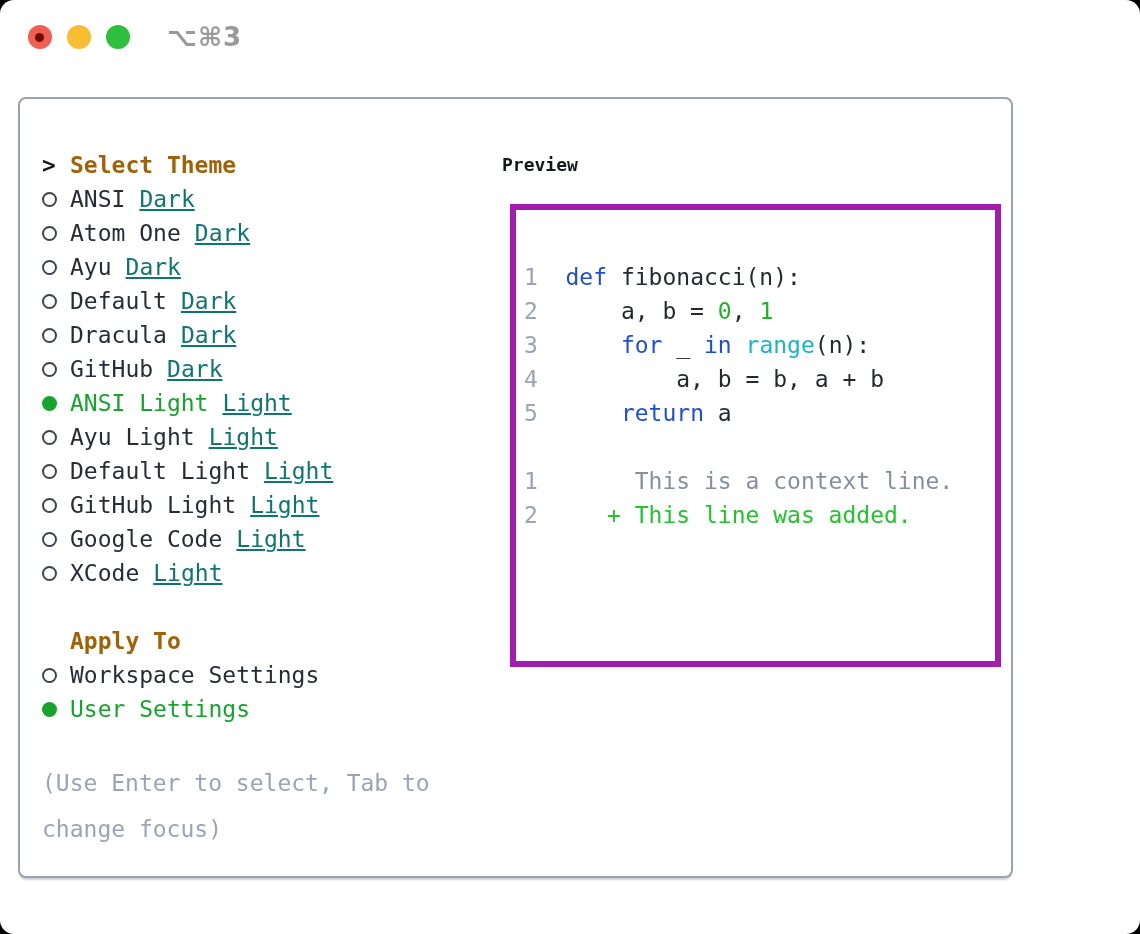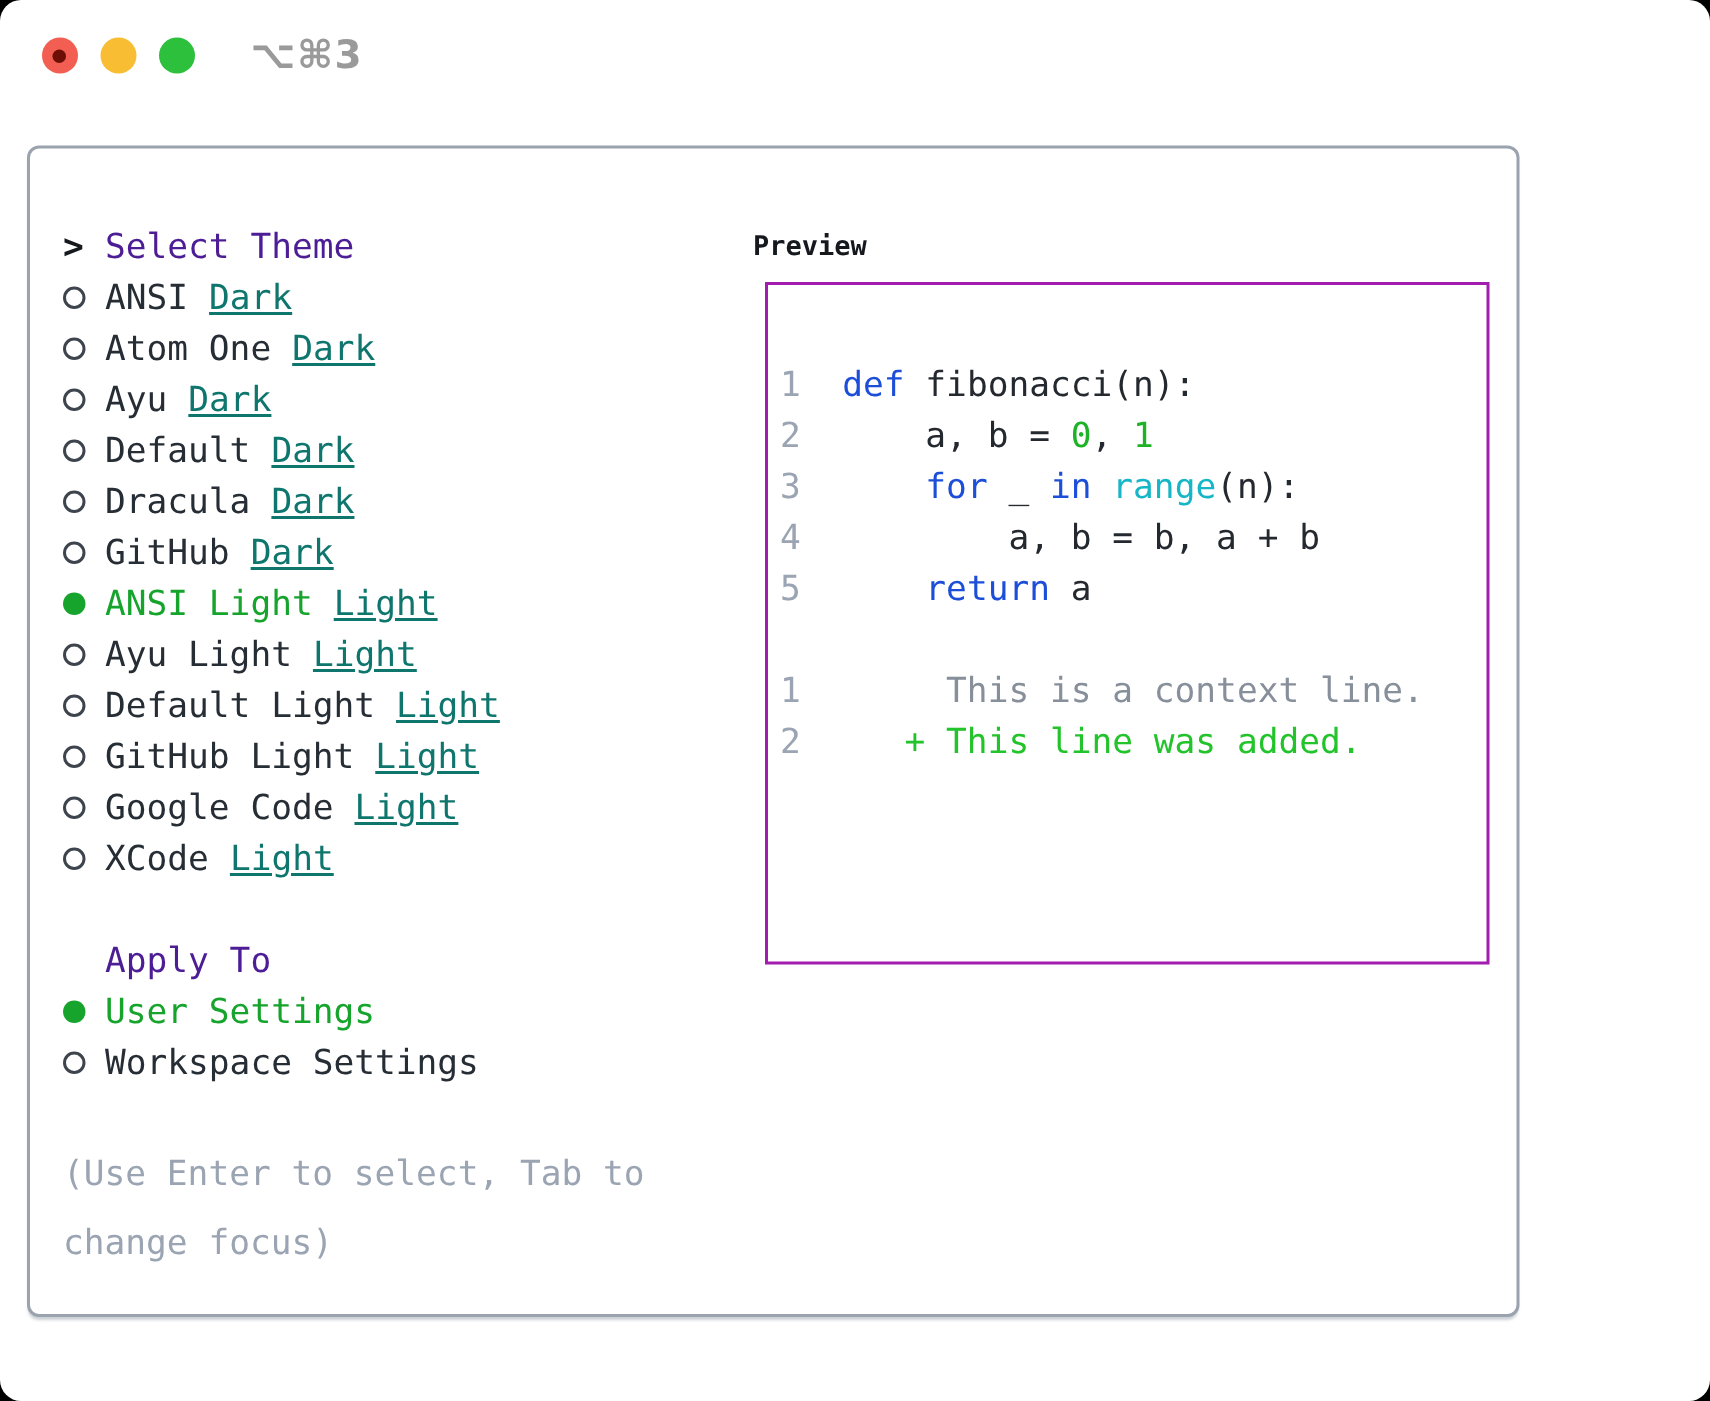--- a/index.html
+++ b/index.html
@@ -16,31 +16,31 @@
              font-size:26px;font-weight:700;color:#9a9a9a;letter-spacing:1px;}
   
   .container{position:absolute;left:18px;top:97px;width:991px;height:777px;background:#fff;
              border:2px solid #9aa3ae;border-radius:8px;
              box-shadow:0 3px 2px -1px rgba(140,150,160,0.45);}
   
   .left-pane{position:absolute;left:22px;top:49px;width:440px;}
   .row{height:34px;display:flex;align-items:center;font-size:23px;line-height:34px;color:#262d35;white-space:pre;}
   .g{display:inline-block;width:28px;flex:0 0 28px;}
   .prompt{font-weight:700;color:#15191e;}
-  .hdr{font-weight:400;color:#4c1d95;}
+  .hdr{font-weight:700;color:#a16207;}
   .dot{display:inline-block;width:11px;height:11px;border:2.5px solid #3d444d;border-radius:50%;margin-top:2px;}
   .dot.filled{width:15px;height:15px;border:none;background:#16a42d;}
   .variant{color:#0f766e;margin-left:14px;text-decoration:underline;}
   .name{color:#262d35;text-align:right;}
   .sel .name{color:#16a42d;}
   .blank{height:34px;}
   .hint{margin-top:0;width:432px;font-size:23px;line-height:46px;color:#9aa4b2;white-space:normal;}
   
   .preview-label{position:absolute;left:482px;top:49px;font-size:18px;line-height:34px;font-weight:700;color:#15191e;}
-  .preview-box{position:absolute;left:490px;top:89px;width:471px;height:401px;border:2px solid #a21caf;background:#fff;
+  .preview-box{position:absolute;left:490px;top:105px;width:471px;height:401px;border:6px solid #a21caf;background:#fff;
                padding:50px 0 0 8px;box-sizing:content-box;overflow:hidden;}
   .cl{height:34px;font-size:23px;line-height:34px;white-space:pre;}
   .ln{display:inline-block;width:41.5px;color:#9aa4b2;white-space:pre;}
   .tk{white-space:pre;}
   .code{color:#24292f;}
   .kw{color:#1c4ed8;}
   .fn{color:#16b6c6;}
   .num{color:#1eb227;}
   .ctx{color:#878f9b;text-align:center;}
   .del{color:#c43a24;}
@@ -100,25 +100,25 @@
       </div>
       <div class="row">
         <span class="g"><span class="dot"></span></span><span class="name">XCode</span><span class="variant">Light</span>
       </div>
 
       <div class="blank"></div>
 
       <div class="row">
         <span class="g"></span><span class="hdr">Apply To</span>
       </div>
+      <div class="row">
+        <span class="g"><span class="dot"></span></span><span class="name">Workspace Settings</span>
+      </div>
       <div class="row sel">
         <span class="g"><span class="dot filled"></span></span><span class="name">User Settings</span>
-      </div>
-      <div class="row">
-        <span class="g"><span class="dot"></span></span><span class="name">Workspace Settings</span>
       </div>
 
       <div class="blank"></div>
 
       <div class="hint">(Use Enter to select, Tab to change focus)</div>
     </div>
 
     <div class="preview-label">Preview</div>
 
     <div class="preview-box">

